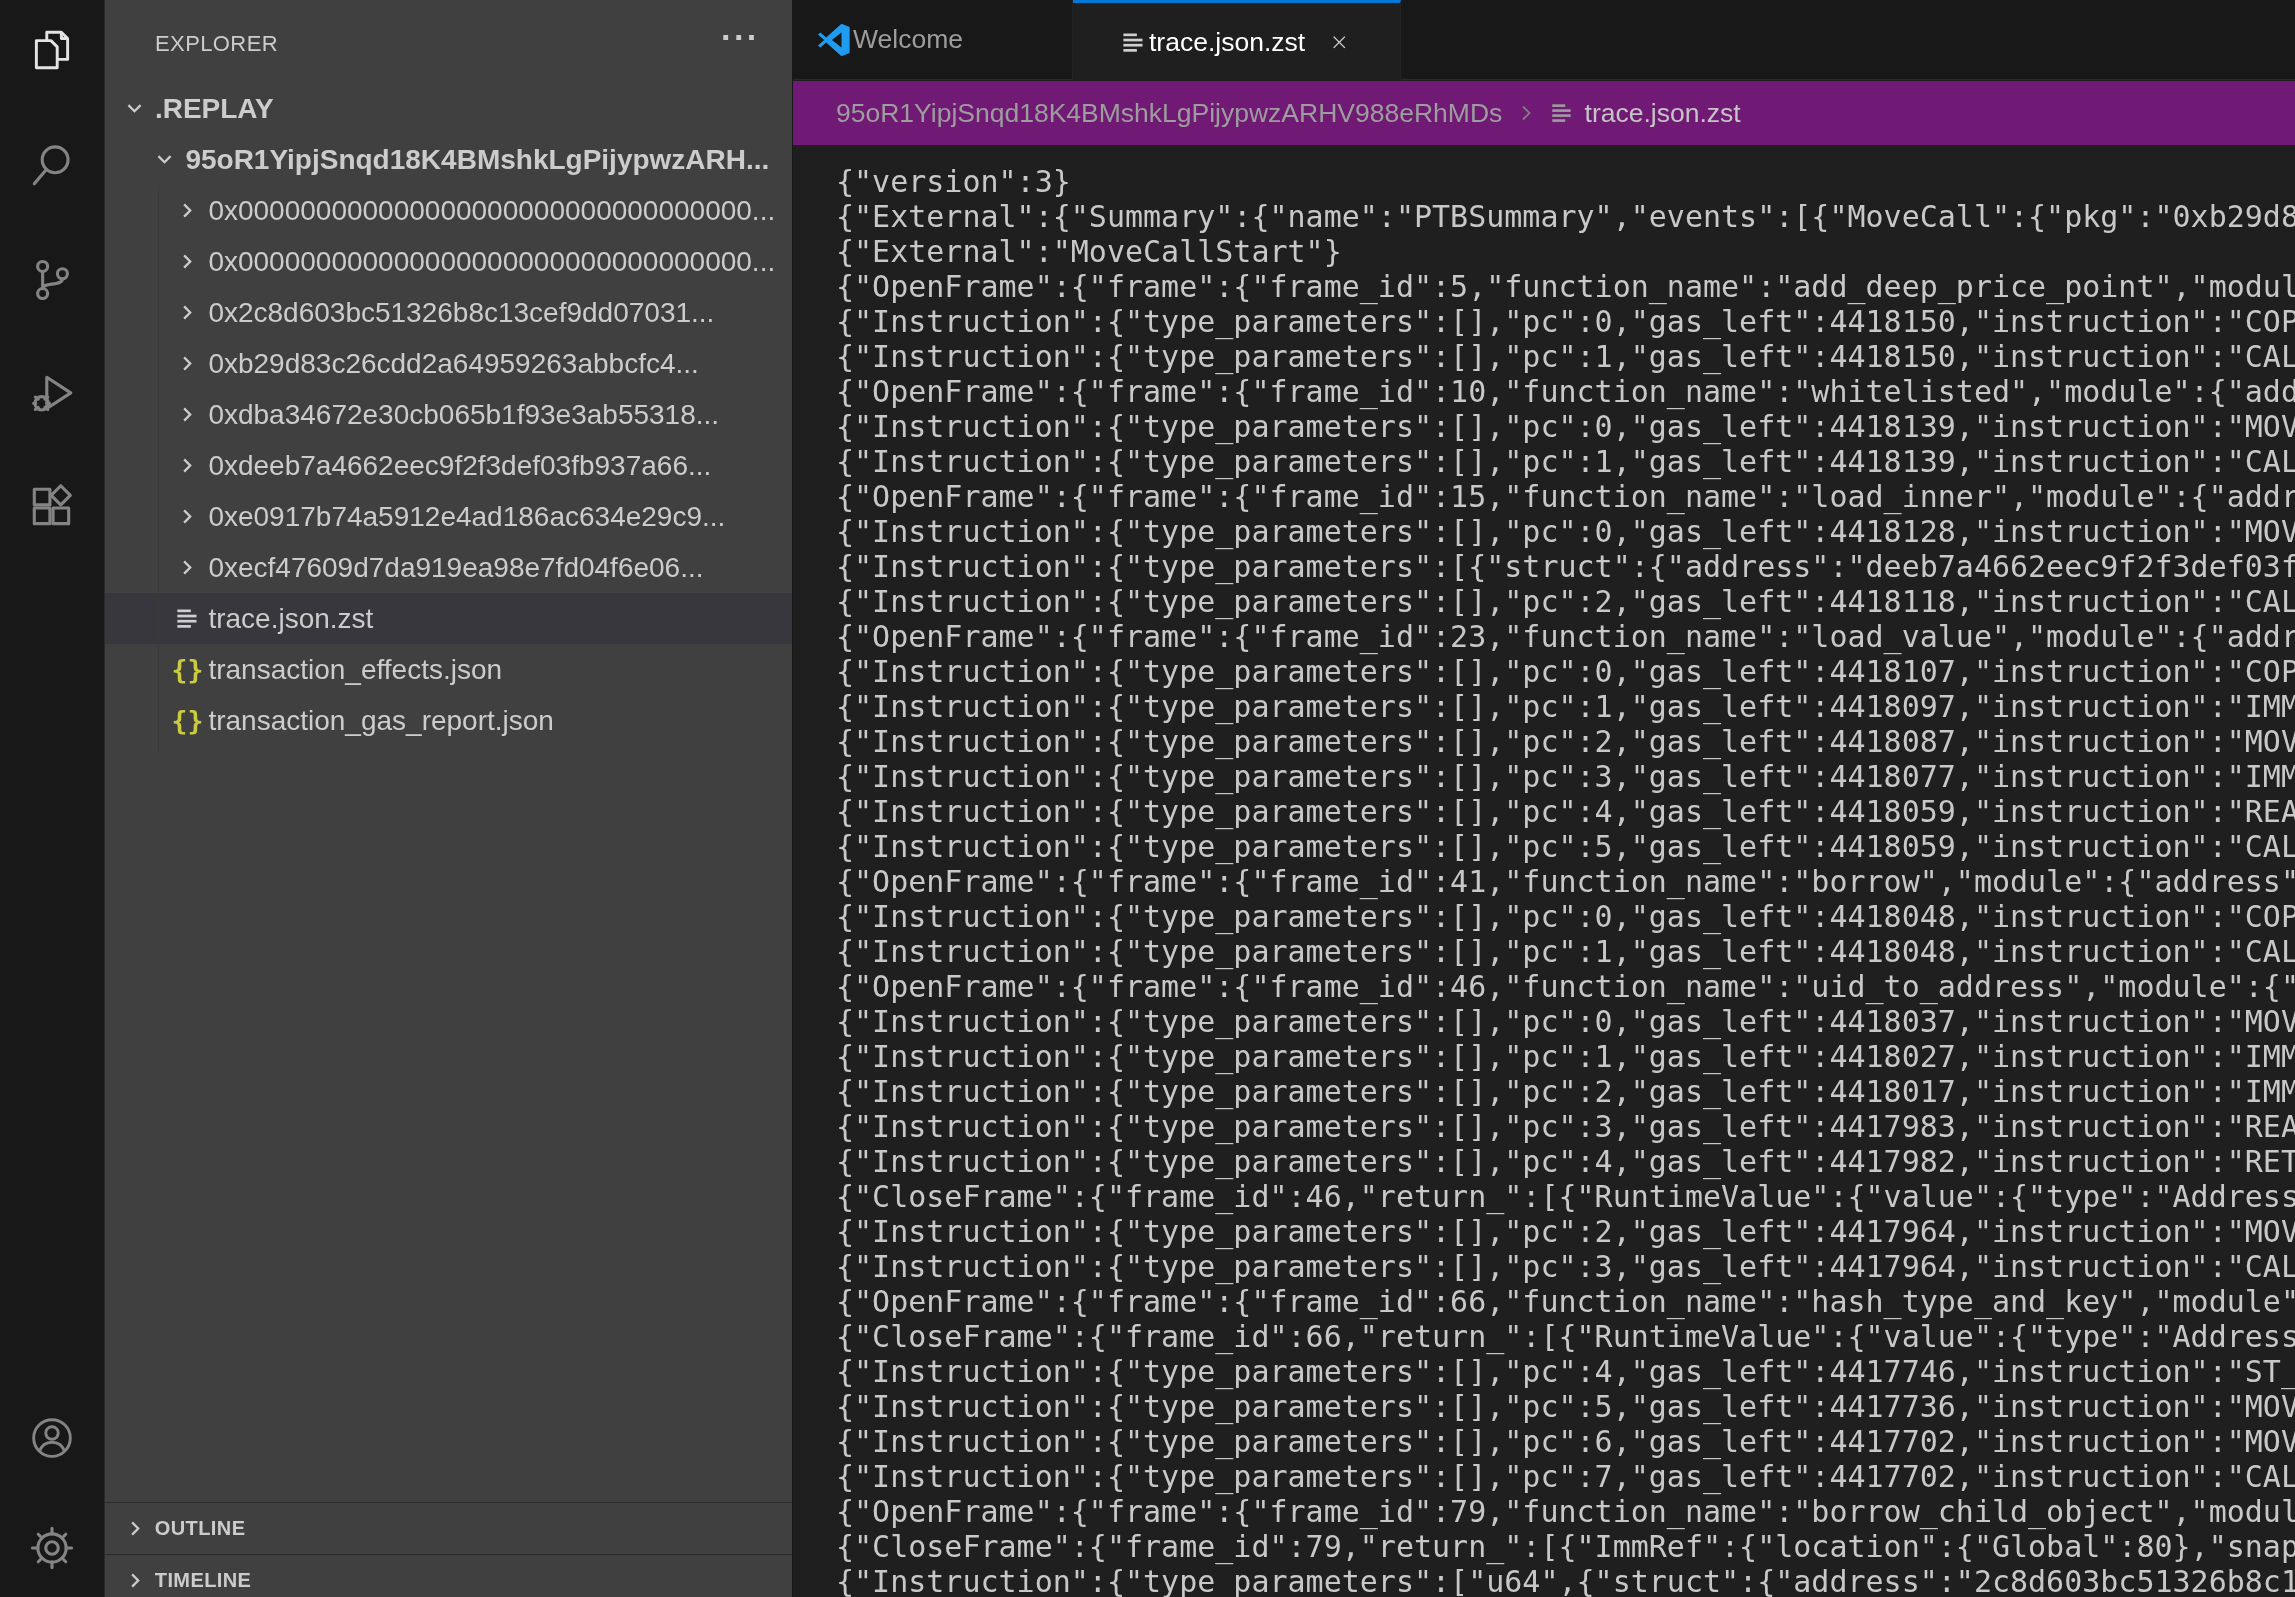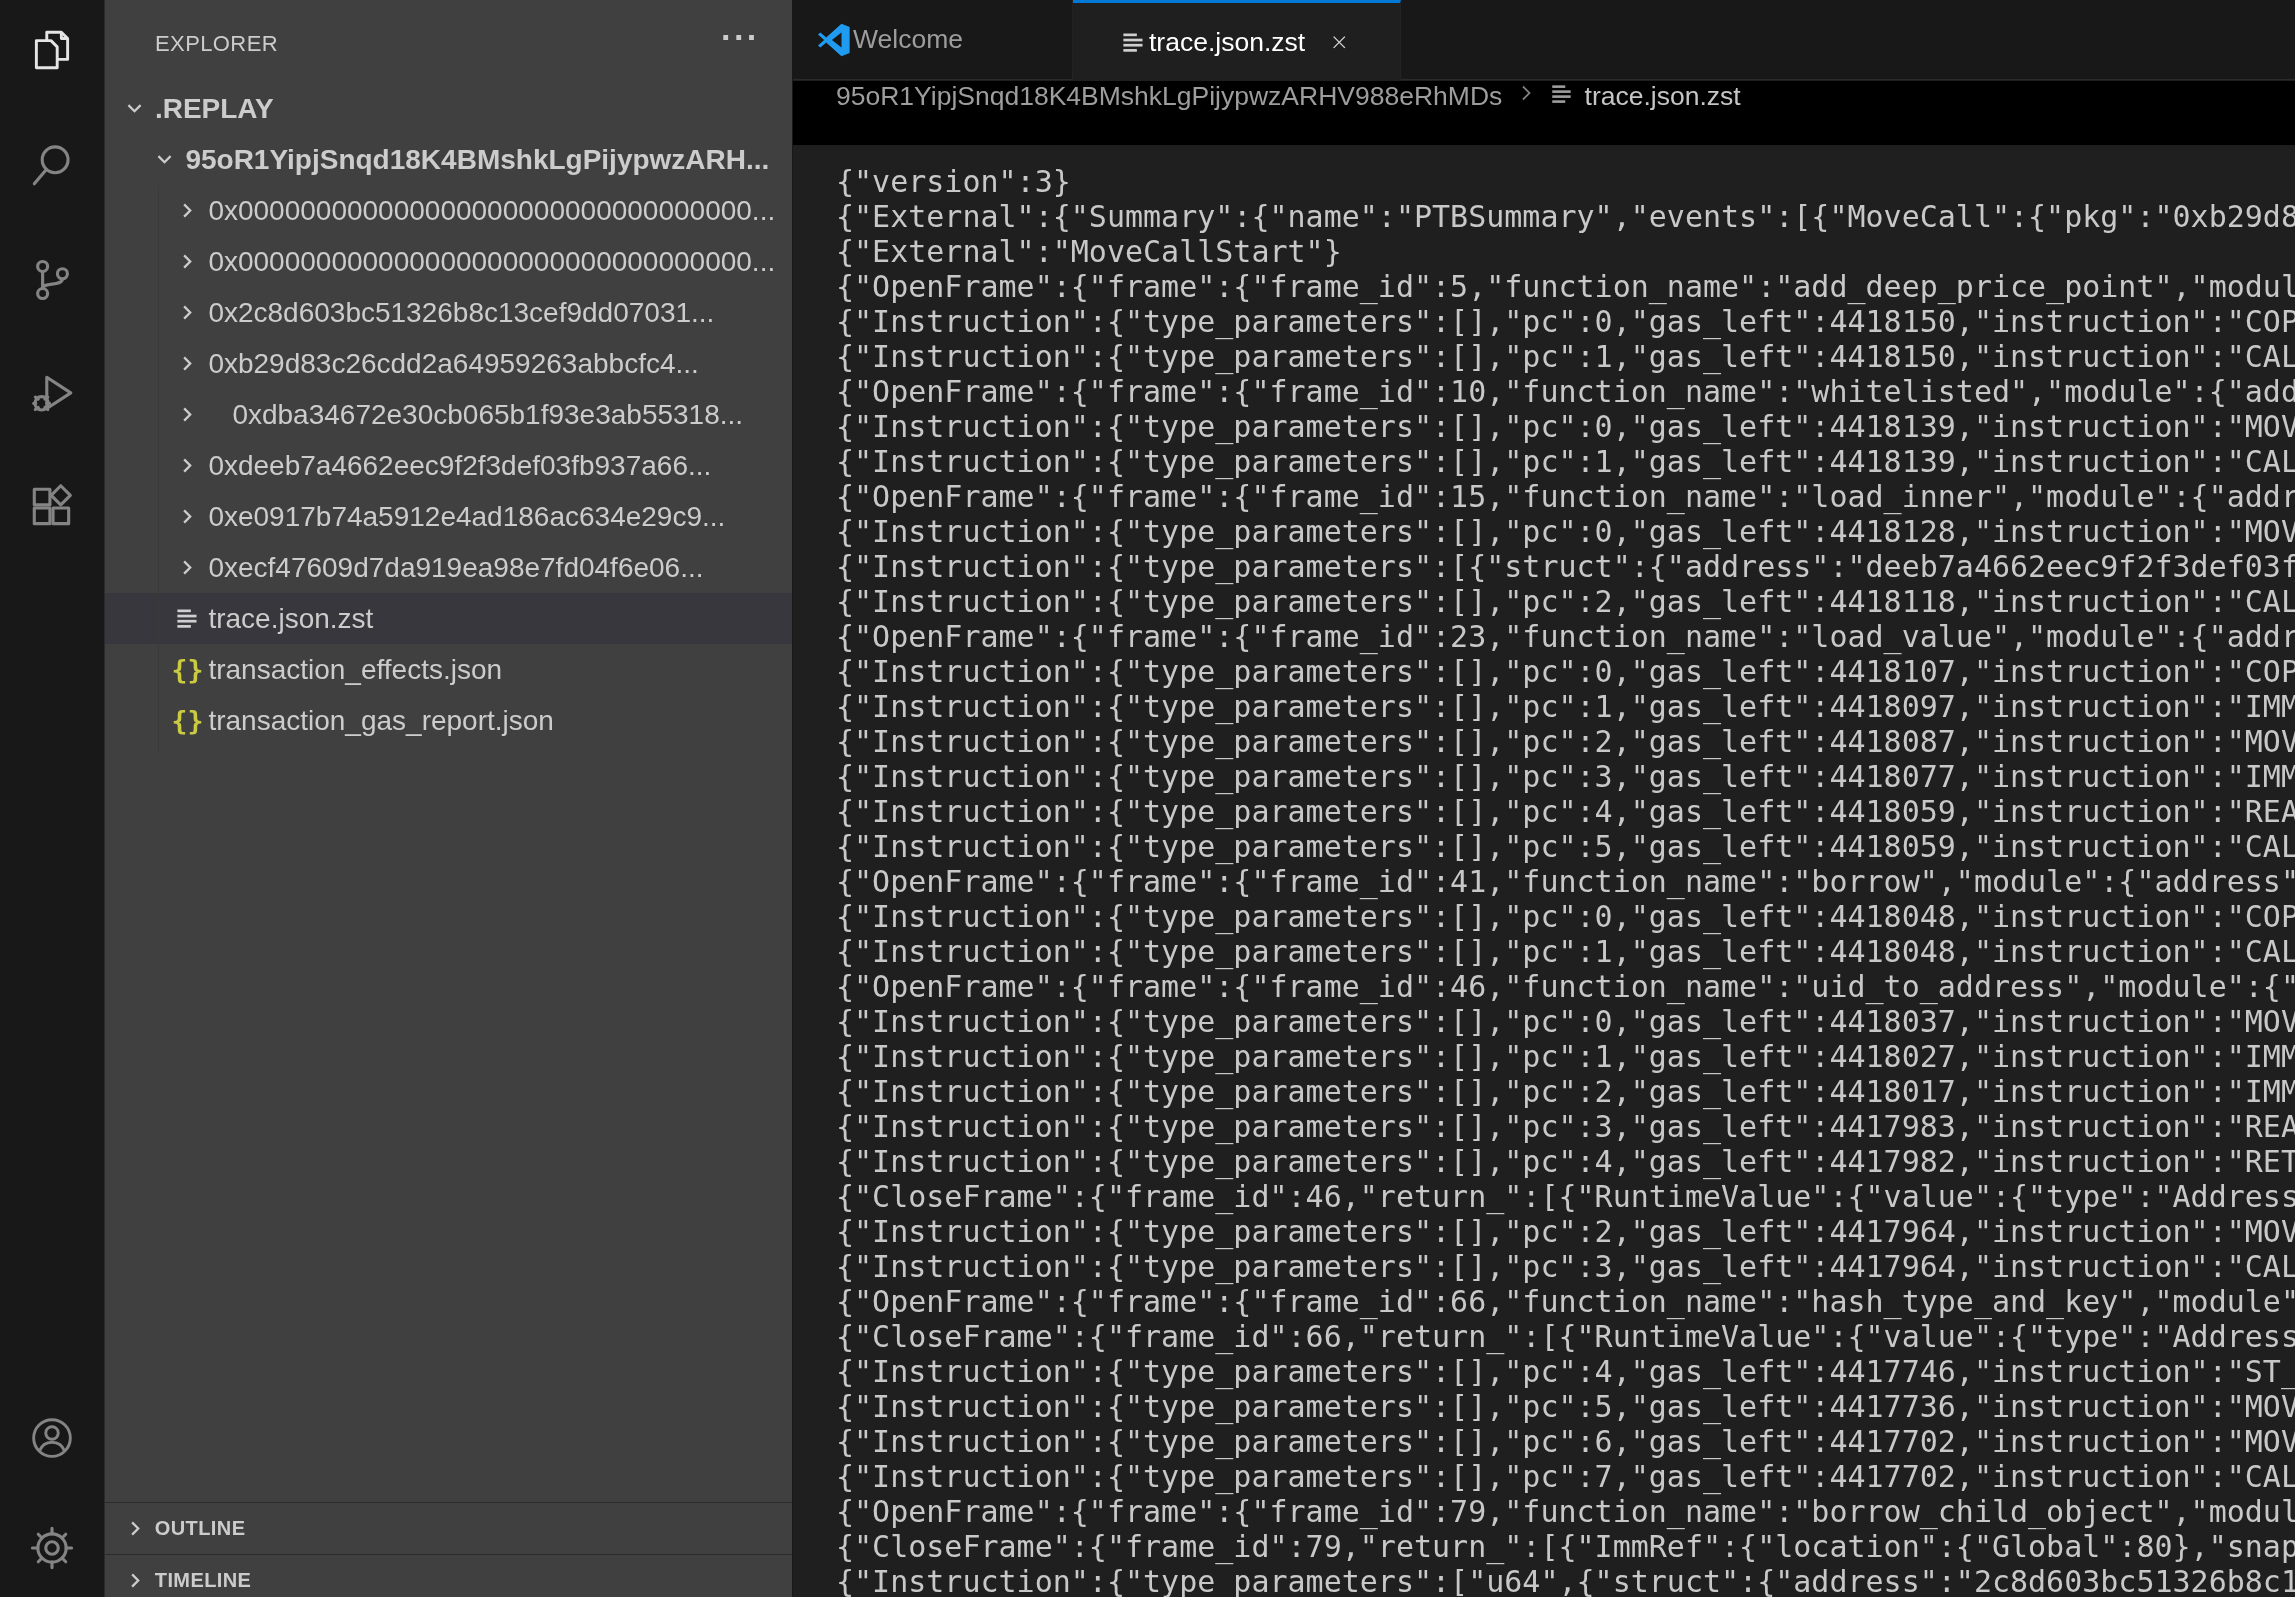--- a/index.html
+++ b/index.html
@@ -96,21 +96,21 @@
   .tab .logo-icon { width: 34px; height: 34px; }
   .tab .file-icon { width: 27px; height: 27px; }
   .tab-close {
     margin-left: 21px; width: 27px; height: 27px; display: inline-flex;
     align-items: center; justify-content: center; cursor: pointer; border-radius: 4.8px;
   }
   .tab-close svg { width: 22.5px; height: 22.5px; }
 
   #breadcrumbs {
     position: absolute; left: 0; top: 81px; right: 0; height: 64px;
-    background: #000000; display: flex; 
+    background: #701a75; display: flex; align-items: center;
     padding-left: 43px; white-space: nowrap;
   }
   .crumb { font-size: 26.5px; color: #9d9d9d; cursor: pointer; }
   .crumb.file { color: #c5c5c5; }
   .crumb-sep { width: 24px; height: 24px; margin: 0 11.3px; color: #808080; }
   .crumb-sep svg { width: 24px; height: 24px; }
   .crumb-file-icon { width: 26px; height: 26px; margin-right: 9.7px; color: #9d9d9d; }
   .crumb-file-icon svg { width: 26px; height: 26px; }
 
   #editor {
@@ -229,21 +229,21 @@
           <span>0x2c8d603bc51326b8c13cef9dd07031...</span>
         </div>
         <div class="tree-row" style="padding-left: 68px;">
           <span class="tree-icon">
             <svg viewBox="0 0 20 20" fill="none" stroke="#cccccc" stroke-width="1.7">
               <path d="M7.5 5.5 L12 10 L7.5 14.5"></path>
             </svg>
           </span>
           <span>0xb29d83c26cdd2a64959263abbcfc4...</span>
         </div>
-        <div class="tree-row" style="padding-left: 68px; gap: 24px;">
+        <div class="tree-row" style="padding-left: 68px;">
           <span class="tree-icon">
             <svg viewBox="0 0 20 20" fill="none" stroke="#cccccc" stroke-width="1.7">
               <path d="M7.5 5.5 L12 10 L7.5 14.5"></path>
             </svg>
           </span>
           <span>0xdba34672e30cb065b1f93e3ab55318...</span>
         </div>
         <div class="tree-row" style="padding-left: 68px;">
           <span class="tree-icon">
             <svg viewBox="0 0 20 20" fill="none" stroke="#cccccc" stroke-width="1.7">

